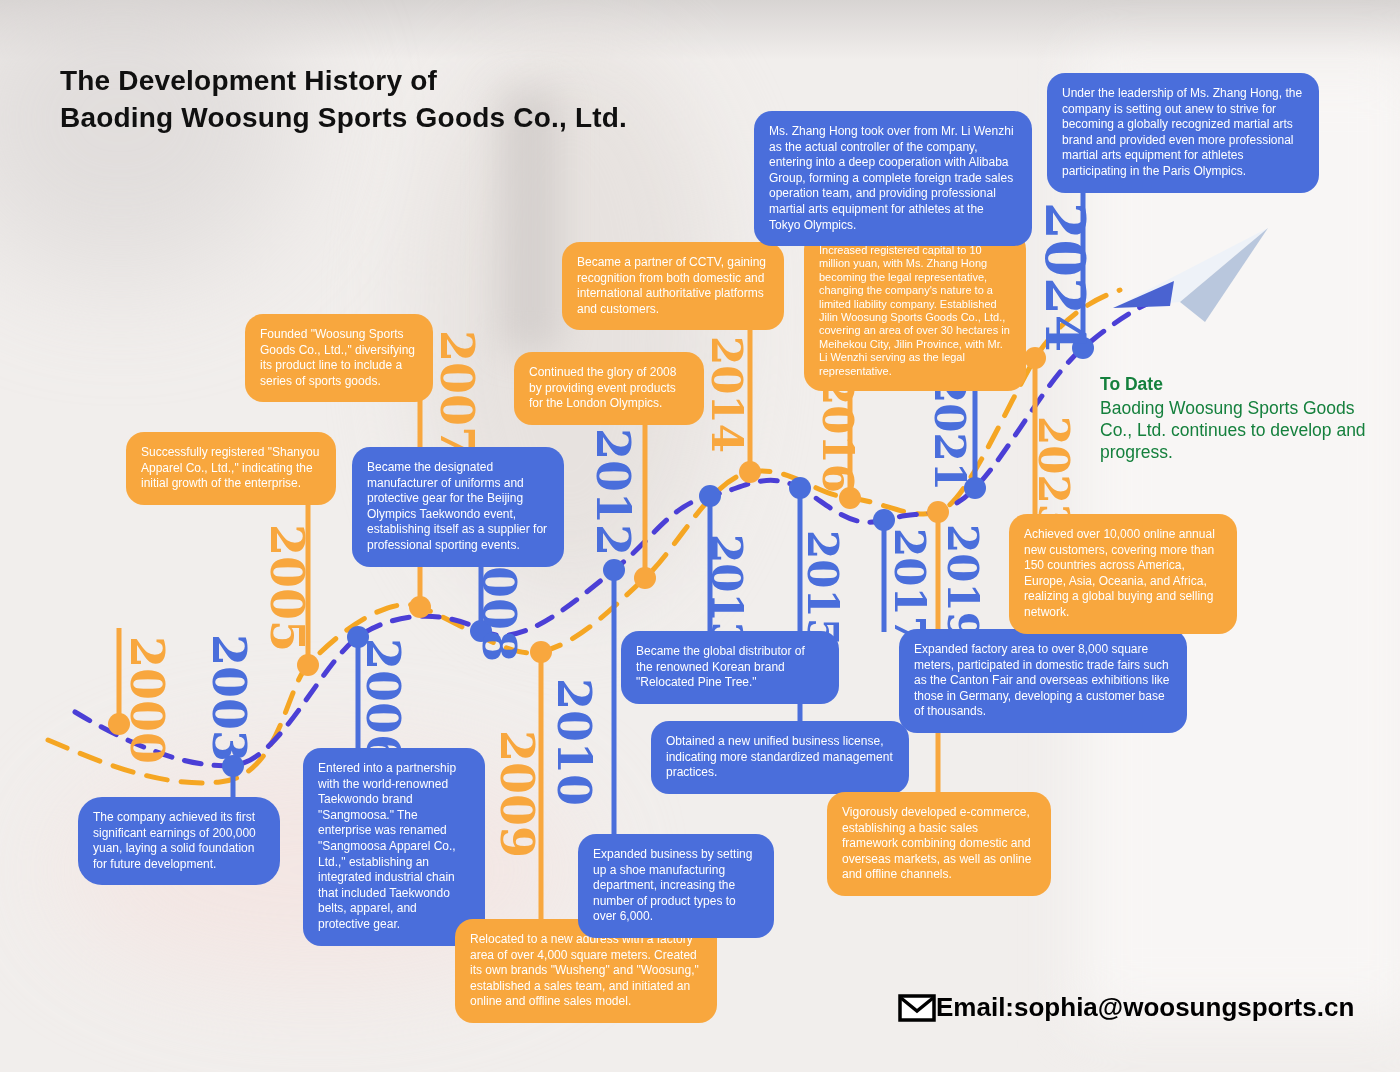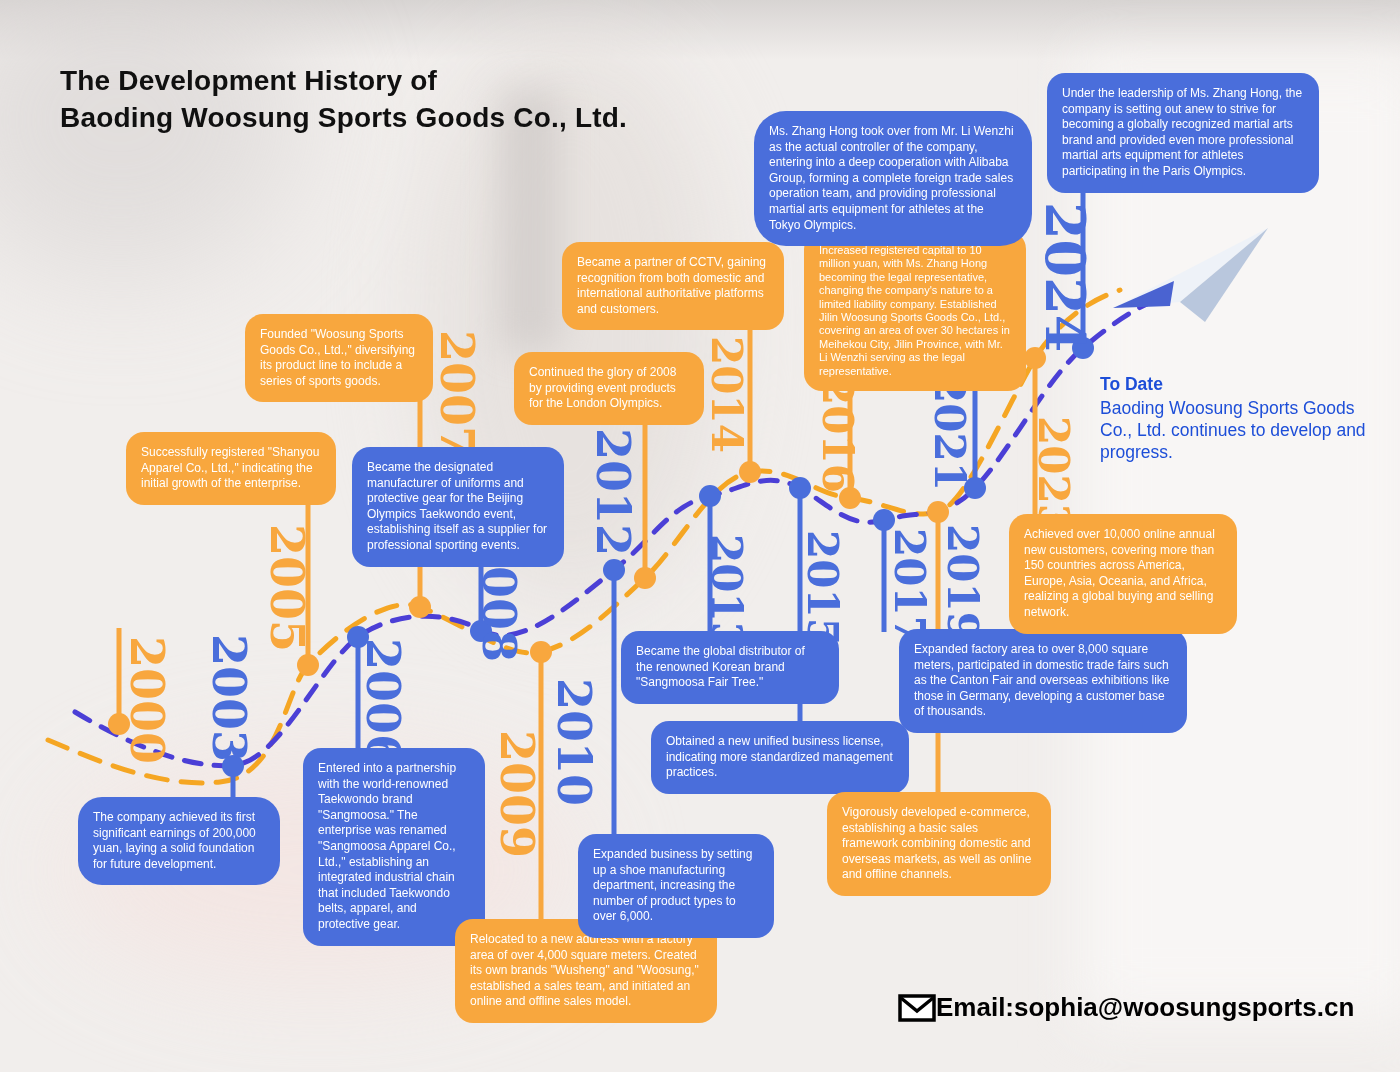--- a/index.html
+++ b/index.html
@@ -26,21 +26,21 @@
   .box{position:absolute;border-radius:18px;padding:13px 15px;color:#fff;
        font-size:12px;line-height:1.3;}
   .box.o{background:var(--orange,#F8A73E);}
   .box.b{background:var(--blue,#4A6EDB);}
 
   .year{position:absolute;writing-mode:vertical-rl;text-orientation:mixed;
         font-family:"DejaVu Serif",serif;font-weight:bold;font-size:46px;line-height:1;}
   .year.o{color:var(--orange,#F8A73E);}
   .year.b{color:var(--blue,#4A6EDB);}
 
-  #todate{position:absolute;left:1100px;top:374px;width:278px;color:#1d4ed8;font-size:17.5px;line-height:1.25;}
+  #todate{position:absolute;left:1100px;top:374px;width:278px;color:#15803d;font-size:17.5px;line-height:1.25;}
   #todate h3{margin:0 0 2px 0;font-size:17.5px;}
   #footer{position:absolute;left:898px;top:992px;display:flex;align-items:center;
           color:#000;font-size:26px;font-weight:bold;}
 </style>
 </head>
 <body>
 
 <div id="canvas">
 
   <div class="bg" id="bg-top"></div>
@@ -124,27 +124,27 @@
   <div class="year b" style="left:1038px;top:202px;font-size:54px;">2024</div>
 
   <div class="box b" style="left:78px;top:797px;width:172px;border-radius:24px;">The company achieved its first significant earnings of 200,000 yuan, laying a solid foundation for future development.</div>
   <div class="box o" style="left:126px;top:432px;width:180px;">Successfully registered "Shanyou Apparel Co., Ltd.," indicating the initial growth of the enterprise.</div>
   <div class="box b" style="left:303px;top:748px;width:152px;">Entered into a partnership with the world-renowned Taekwondo brand "Sangmoosa." The enterprise was renamed "Sangmoosa Apparel Co., Ltd.," establishing an integrated industrial chain that included Taekwondo belts, apparel, and protective gear.</div>
   <div class="box o" style="left:245px;top:314px;width:158px;">Founded "Woosung Sports Goods Co., Ltd.," diversifying its product line to include a series of sports goods.</div>
   <div class="box b" style="left:352px;top:447px;width:182px;">Became the designated manufacturer of uniforms and protective gear for the Beijing Olympics Taekwondo event, establishing itself as a supplier for professional sporting events.</div>
   <div class="box o" style="left:455px;top:919px;width:232px;">Relocated to a new address with a factory area of over 4,000 square meters. Created its own brands "Wusheng" and "Woosung," established a sales team, and initiated an online and offline sales model.</div>
   <div class="box b" style="left:578px;top:834px;width:166px;">Expanded business by setting up a shoe manufacturing department, increasing the number of product types to over 6,000.</div>
   <div class="box o" style="left:514px;top:352px;width:160px;">Continued the glory of 2008 by providing event products for the London Olympics.</div>
-  <div class="box b" style="left:621px;top:631px;width:188px;">Became the global distributor of the renowned Korean brand "Sangmoosa Fair Tree."</div>
+  <div class="box b" style="left:621px;top:631px;width:188px;">Became the global distributor of the renowned Korean brand "Relocated Pine Tree."</div>
   <div class="box o" style="left:562px;top:242px;width:192px;">Became a partner of CCTV, gaining recognition from both domestic and international authoritative platforms and customers.</div>
   <div class="box b" style="left:651px;top:721px;width:228px;">Obtained a new unified business license, indicating more standardized management practices.</div>
   <div class="box o" style="left:804px;top:231px;width:192px;font-size:11px;line-height:1.22;">Increased registered capital to 10 million yuan, with Ms. Zhang Hong becoming the legal representative, changing the company's nature to a limited liability company. Established Jilin Woosung Sports Goods Co., Ltd., covering an area of over 30 hectares in Meihekou City, Jilin Province, with Mr. Li Wenzhi serving as the legal representative.</div>
   <div class="box b" style="left:857px;top:629px;width:258px;margin-left:42px;">Expanded factory area to over 8,000 square meters, participated in domestic trade fairs such as the Canton Fair and overseas exhibitions like those in Germany, developing a customer base of thousands.</div>
   <div class="box o" style="left:827px;top:792px;width:194px;">Vigorously developed e-commerce, establishing a basic sales framework combining domestic and overseas markets, as well as online and offline channels.</div>
-  <div class="box b" style="left:754px;top:111px;width:248px;border-radius:32px;">Ms. Zhang Hong took over from Mr. Li Wenzhi as the actual controller of the company, entering into a deep cooperation with Alibaba Group, forming a complete foreign trade sales operation team, and providing professional martial arts equipment for athletes at the Tokyo Olympics.</div>
+  <div class="box b" style="left:754px;top:111px;width:248px;">Ms. Zhang Hong took over from Mr. Li Wenzhi as the actual controller of the company, entering into a deep cooperation with Alibaba Group, forming a complete foreign trade sales operation team, and providing professional martial arts equipment for athletes at the Tokyo Olympics.</div>
   <div class="box o" style="left:1009px;top:514px;width:198px;">Achieved over 10,000 online annual new customers, covering more than 150 countries across America, Europe, Asia, Oceania, and Africa, realizing a global buying and selling network.</div>
   <div class="box b" style="left:1047px;top:73px;width:242px;">Under the leadership of Ms. Zhang Hong, the company is setting out anew to strive for becoming a globally recognized martial arts brand and provided even more professional martial arts equipment for athletes participating in the Paris Olympics.</div>
 
   <div id="todate">
     <h3>To Date</h3>
     <div>Baoding Woosung Sports Goods Co., Ltd. continues to develop and progress.</div>
   </div>
 
   <div id="footer">
     <svg width="38" height="28" viewBox="0 0 38 28">

